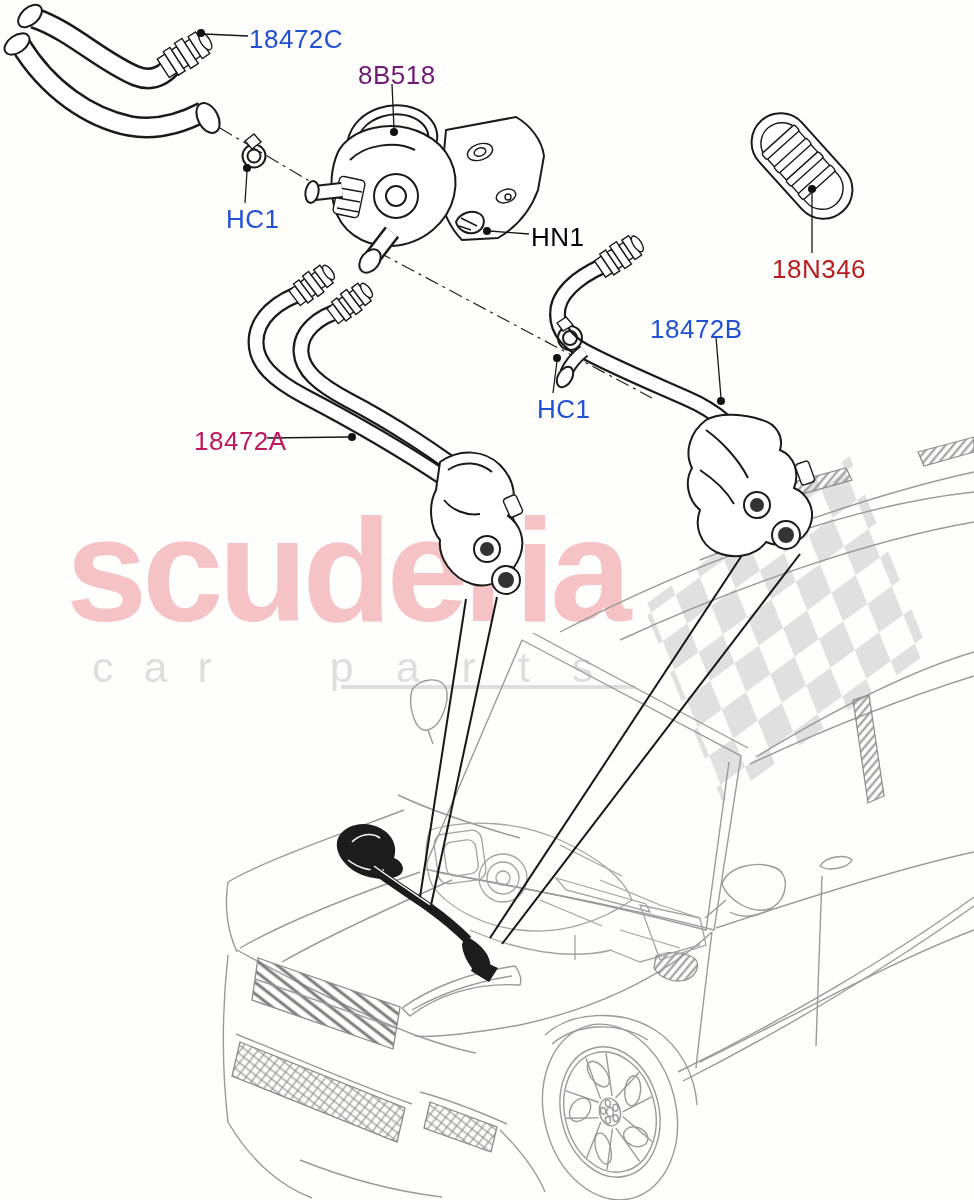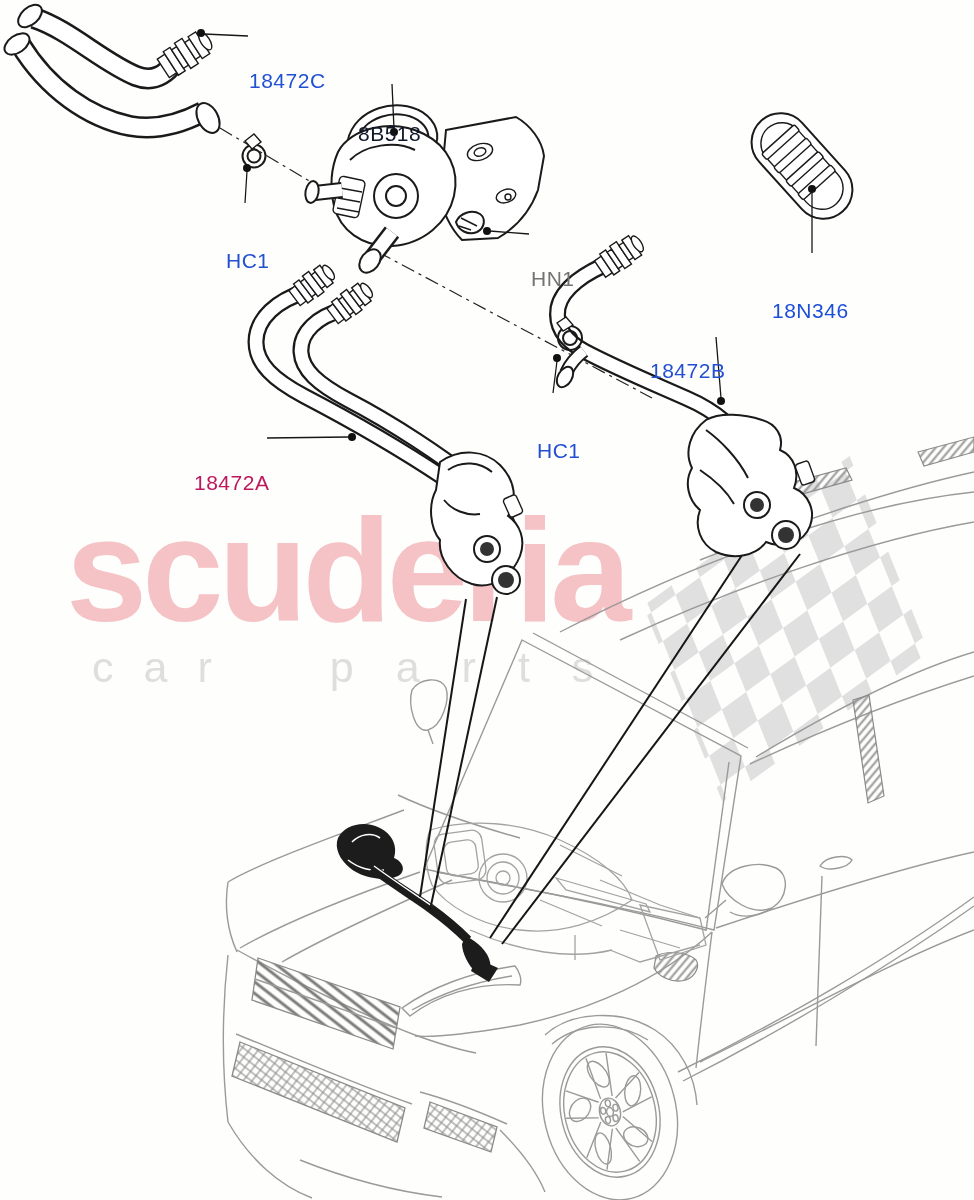--- a/index.html
+++ b/index.html
@@ -4,35 +4,35 @@
 <style>
   html,body{margin:0;padding:0;}
   #stage{position:relative;width:974px;height:1200px;background:#fefefd;overflow:hidden;
          font-family:"Liberation Sans",sans-serif;}
   .wm-brand{position:absolute;left:66px;top:498px;font-size:146px;font-weight:800;
             letter-spacing:-5px;color:#f5c2c5;white-space:nowrap;line-height:1;}
   .wm-tag{position:absolute;left:92px;top:646px;font-size:43px;font-weight:400;
           color:#dedede;line-height:1;white-space:nowrap;}
   .wm-tag .w1{letter-spacing:30px;}
   .wm-tag .gap{display:inline-block;width:88px;}
-  .wm-tag .w2{letter-spacing:42px;}
+  .wm-tag .w2{letter-spacing:42px;text-decoration:underline;}
   svg{position:absolute;left:0;top:0;}
   svg *{vector-effect:non-scaling-stroke;}
   .car{stroke:#9a9a9a;fill:none;stroke-width:1.4;}
   .hvac{stroke:#a3a3a3;fill:none;stroke-width:1.3;}
   .pO{stroke:#1a1a1a;fill:none;stroke-width:2;}
   .pW{stroke:#1a1a1a;fill:#ffffff;stroke-width:2;}
   .pWt{stroke:#1a1a1a;fill:#ffffff;stroke-width:1.4;}
   .blk{fill:#1c1c1c;stroke:none;}
   .lead{stroke:#161616;stroke-width:1.3;fill:none;}
   .wedge{stroke:#161616;stroke-width:2;fill:none;}
   .dash{stroke:#222;stroke-width:1.2;fill:none;stroke-dasharray:14 5 3 5;}
   .dot{fill:#111;}
-  .callout{position:absolute;font-size:21px;letter-spacing:0.5px;line-height:1.1;
-           white-space:nowrap;margin-top:44px;}
+  .callout{position:absolute;font-size:26px;letter-spacing:0.5px;line-height:1.1;
+           white-space:nowrap;}
 </style>
 </head>
 <body>
 
 <div id="stage">
 
   <div class="wm-brand" style="color: rgb(245, 194, 197);">scuderia</div>
   <div class="wm-tag" style="color: rgb(222, 222, 222);"><span class="w1">car</span><span class="gap"></span><span class="w2">parts</span></div>
 
   <svg width="974" height="1200" viewBox="0 0 974 1200">
@@ -308,20 +308,20 @@
       <path class="lead" d="M716,337 L721,398"></path>
         <circle class="dot" cx="721" cy="401" r="4"></circle>
       <path class="lead" d="M553,393 L557,361"></path>
         <circle class="dot" cx="557" cy="358" r="4"></circle>
       <path class="lead" d="M267,438 L348,437"></path>
         <circle class="dot" cx="352" cy="437" r="4"></circle>
     </g>
   </svg>
 
   <div class="callout" style="left: 249px; top: 25px; color: rgb(33, 80, 210);">18472C</div>
-  <div class="callout" style="left: 358px; top: 78px; color: #0f172a;">8B518</div>
+  <div class="callout" style="left: 358px; top: 61px; color: #701a75;">8B518</div>
   <div class="callout" style="left: 226px; top: 205px; color: rgb(33, 80, 210);">HC1</div>
-  <div class="callout" style="left: 531px; top: 223px; color: #737373;">HN1</div>
-  <div class="callout" style="left: 772px; top: 255px; color: #1d4ed8;">18N346</div>
+  <div class="callout" style="left: 531px; top: 223px; color: #000000;">HN1</div>
+  <div class="callout" style="left: 772px; top: 255px; color: #b91c1c;">18N346</div>
   <div class="callout" style="left: 650px; top: 315px; color: rgb(33, 80, 210);">18472B</div>
   <div class="callout" style="left: 537px; top: 395px; color: rgb(33, 80, 210);">HC1</div>
   <div class="callout" style="left: 194px; top: 427px; color: #be185d;">18472A</div>
 </div>
 
 </body></html>

